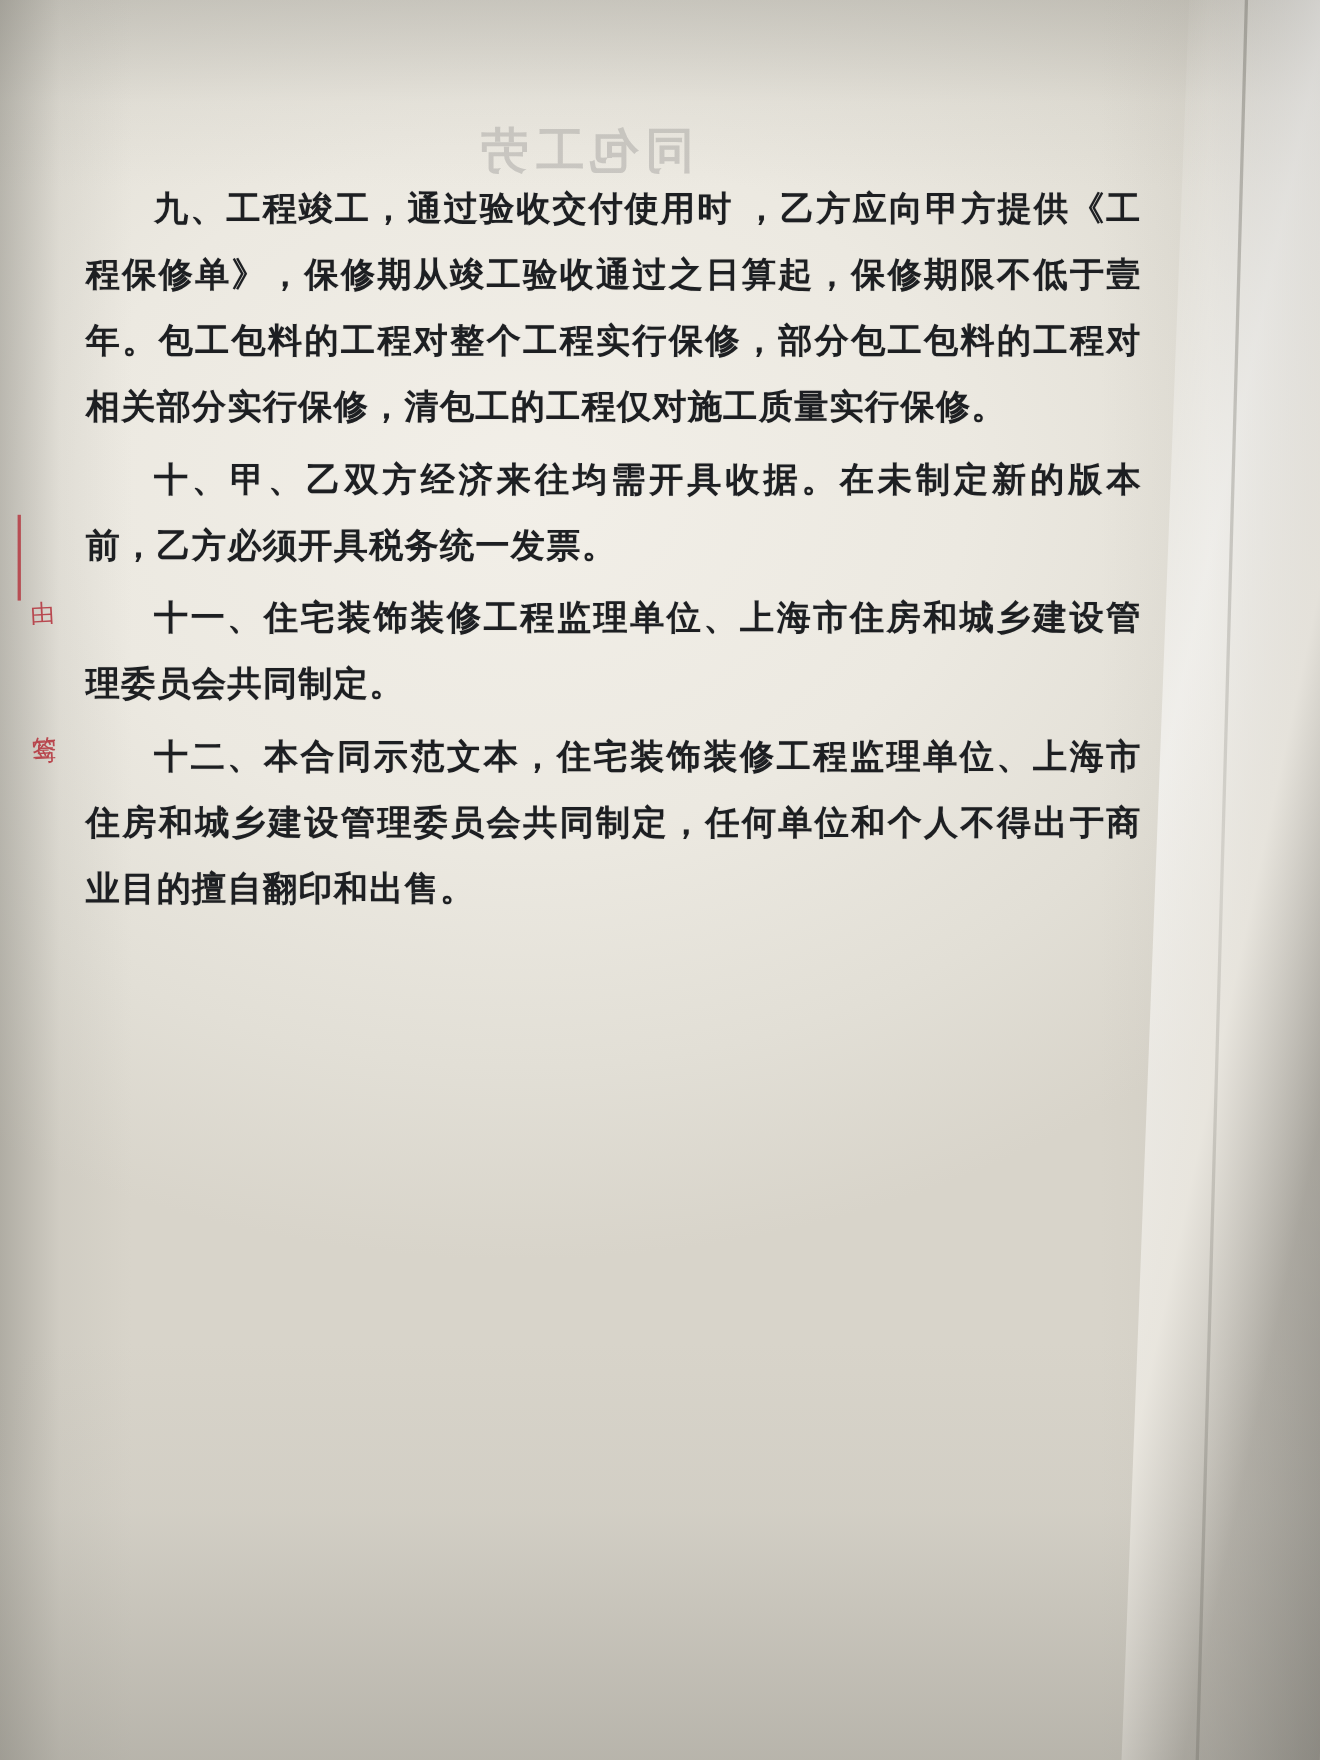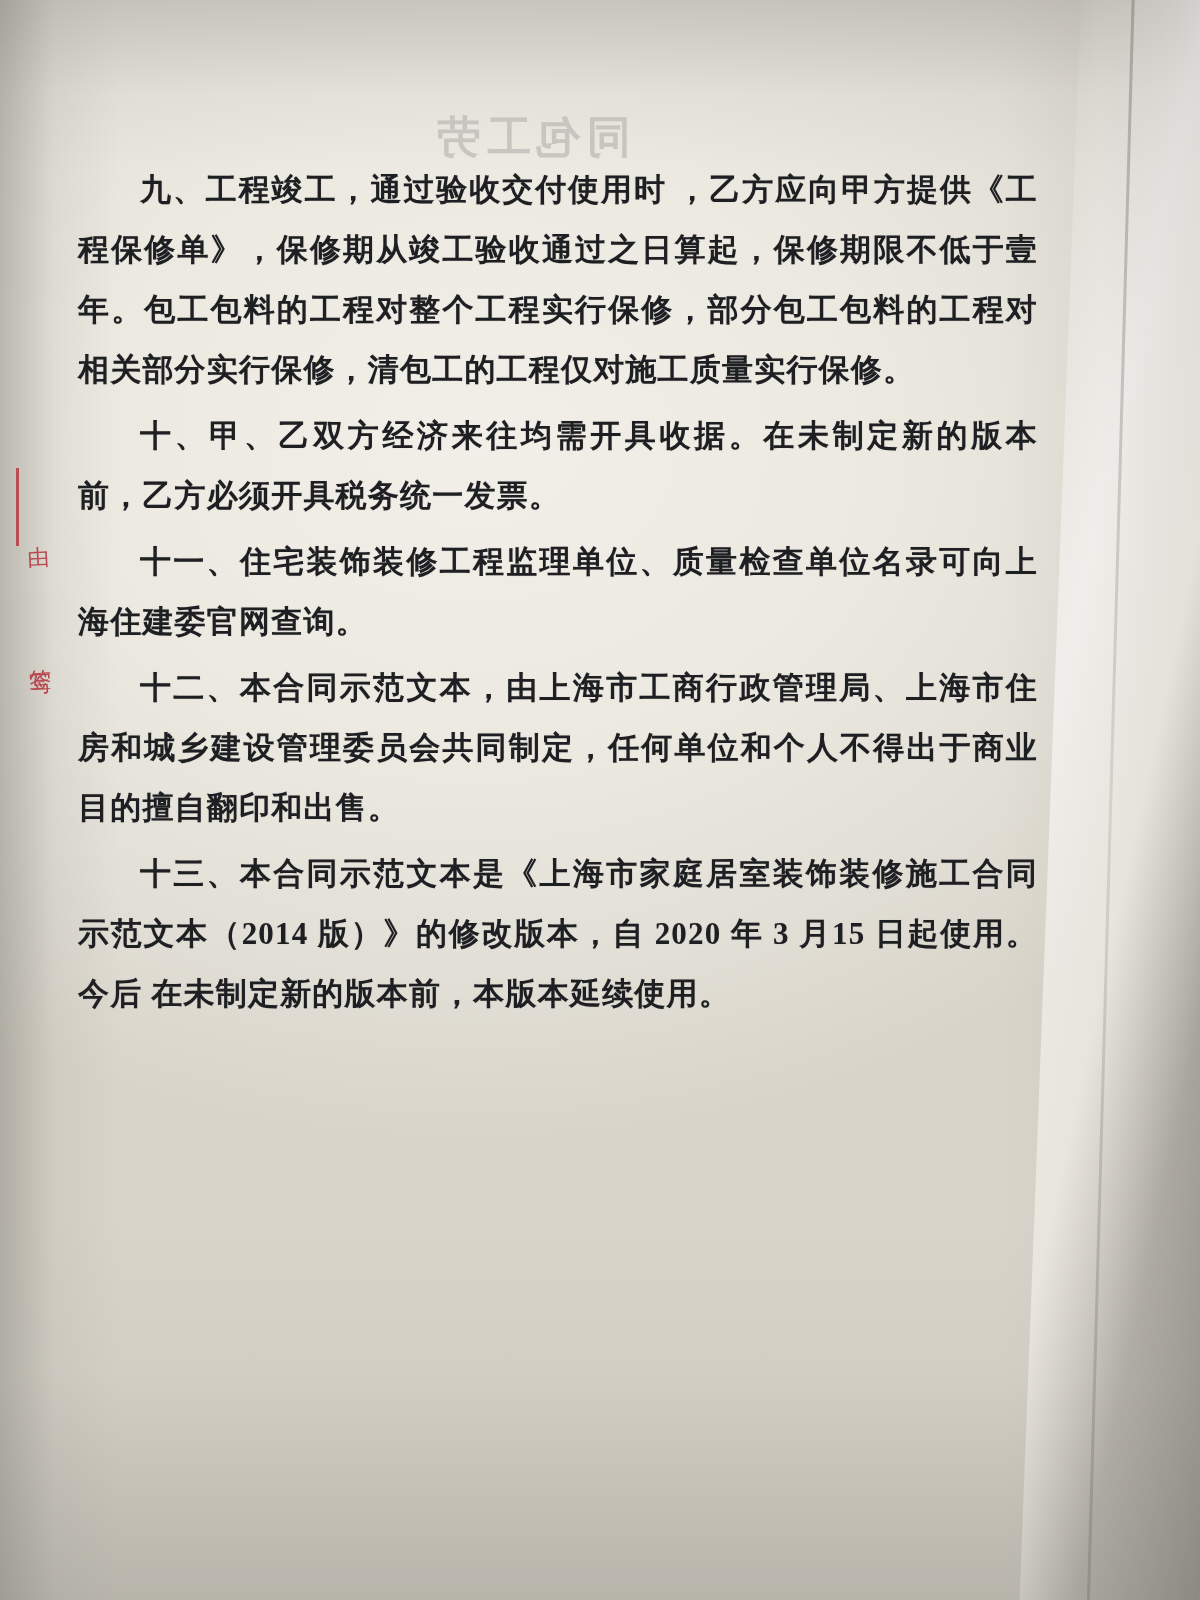--- a/index.html
+++ b/index.html
@@ -152,18 +152,17 @@
   <div class="page-curl"></div>
   <div class="page-curl-edge"></div>
 
   <div class="red-stroke" style="left:16px; top:468px; width:3px; height:78px;"></div>
   <div class="red-mark" style="left:22px; top:528px;">由</div>
   <div class="red-mark" style="left:24px; top:652px;">签写</div>
 
   <div class="body">
     <p class="para">九、工程竣工，通过验收交付使用时 ，乙方应向甲方提供《工程保修单》，保修期从竣工验收通过之日算起，保修期限不低于壹年。包工包料的工程对整个工程实行保修，部分包工包料的工程对相关部分实行保修，清包工的工程仅对施工质量实行保修。</p>
     <p class="para">十、甲、乙双方经济来往均需开具收据。在未制定新的版本前，乙方必须开具税务统一发票。</p>
-    <p class="para">十一、住宅装饰装修工程监理单位、质量检查单位名录可向上海住建委官网查询。</p>
-    <p class="para">十二、本合同示范文本，由上海市工商行政管理局、上海市住房和城乡建设管理委员会共同制定，任何单位和个人不得出于商业目的擅自翻印和出售。</p>
-    <p class="para">十三、本合同示范文本是《上海市家庭居室装饰装修施工合同示范文本（2014 版）》的修改版本，自 2020 年 3 月15 日起使用。今后 在未制定新的版本前，本版本延续使用。</p>
+    <p class="para">十一、住宅装饰装修工程监理单位、上海市住房和城乡建设管理委员会共同制定。</p>
+    <p class="para">十二、本合同示范文本，住宅装饰装修工程监理单位、上海市住房和城乡建设管理委员会共同制定，任何单位和个人不得出于商业目的擅自翻印和出售。</p>
   </div>
 
 </div>
 
 </body></html>

